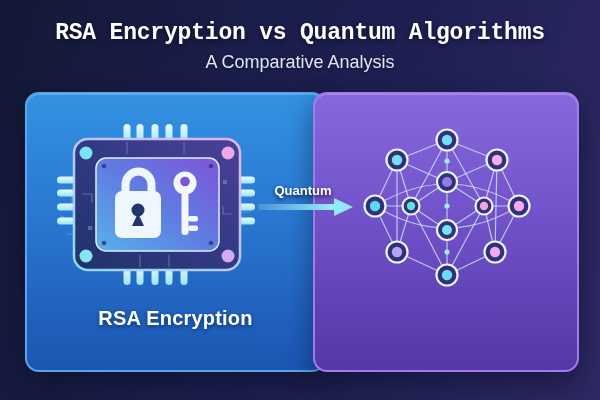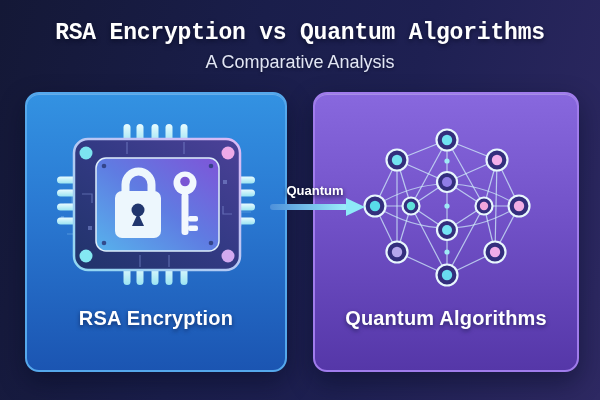--- a/index.html
+++ b/index.html
@@ -15,34 +15,35 @@
   }
   .hdr .sub{margin-top:6px;font-size:18px;color:#e2e6f4;text-shadow:0 1px 3px rgba(5,8,30,.6);}
   .panel{
     position:absolute;top:92px;height:276px;border-radius:14px;
     box-shadow:0 10px 26px rgba(4,8,28,.45), inset 0 1px 0 rgba(255,255,255,.25);
   }
   .panel.left{
     left:25px;width:258px;
     background:linear-gradient(180deg,#3392e2 0%,#2a79d2 42%,#1b55b2 100%);
     border:2px solid #55a8ec;
+    padding-left:39px;
   }
   .panel.right{
     left:313px;width:262px;
     background:linear-gradient(180deg,#8868de 0%,#7050c6 48%,#5537a8 100%);
     border:2px solid #a07cec;
   }
   .panel-label{
     position:absolute;top:213px;left:0;width:100%;text-align:center;
     font-size:20px;font-weight:bold;color:#ffffff;letter-spacing:0.2px;
     text-shadow:0 2px 4px rgba(8,14,50,.55);
   }
   .panel svg{position:absolute;top:0;left:0;}
   .connector{
-    position:absolute;left:262px;top:183px;width:106px;text-align:center;
+    position:absolute;left:250px;top:183px;width:106px;text-align:center;
     color:#ffffff;font-weight:bold;
   }
   .conn-top{font-size:13px;height:15px;line-height:15px;text-shadow:0 2px 4px rgba(6,10,40,.9);}
   .conn-bottom{font-size:13px;line-height:15px;margin-top:0;text-shadow:0 2px 4px rgba(6,10,40,.9);}
   .arrow-svg{display:block;margin:0;}
 </style>
 </head>
 <body>
 
 <div class="stage">
@@ -225,21 +226,20 @@
         </g>
         <g>
           <circle cx="180" cy="158" r="10.5" fill="#332e7d" stroke="#e8f7fd" stroke-width="2.2"></circle>
           <circle cx="180" cy="158" r="5.2" fill="#f0ace8"></circle>
         </g>
         <g>
           <circle cx="132" cy="181" r="10.5" fill="#332e7d" stroke="#e8f7fd" stroke-width="2.2"></circle>
           <circle cx="132" cy="181" r="5.2" fill="#68dcf0"></circle>
         </g>
       </svg>
-    <div class="panel-label">Quantum Algorithms</div>
   </section>
 
   <div class="connector">
     <div class="conn-top">Quantum</div>
     <svg class="arrow-svg" width="106" height="18" viewBox="0 0 106 18">
       <defs>
         <linearGradient id="arrowGrad" x1="0" y1="0" x2="1" y2="0">
           <stop offset="0" stop-color="#4e90da"></stop>
             <stop offset="1" stop-color="#9df0fb"></stop>
         </linearGradient>

